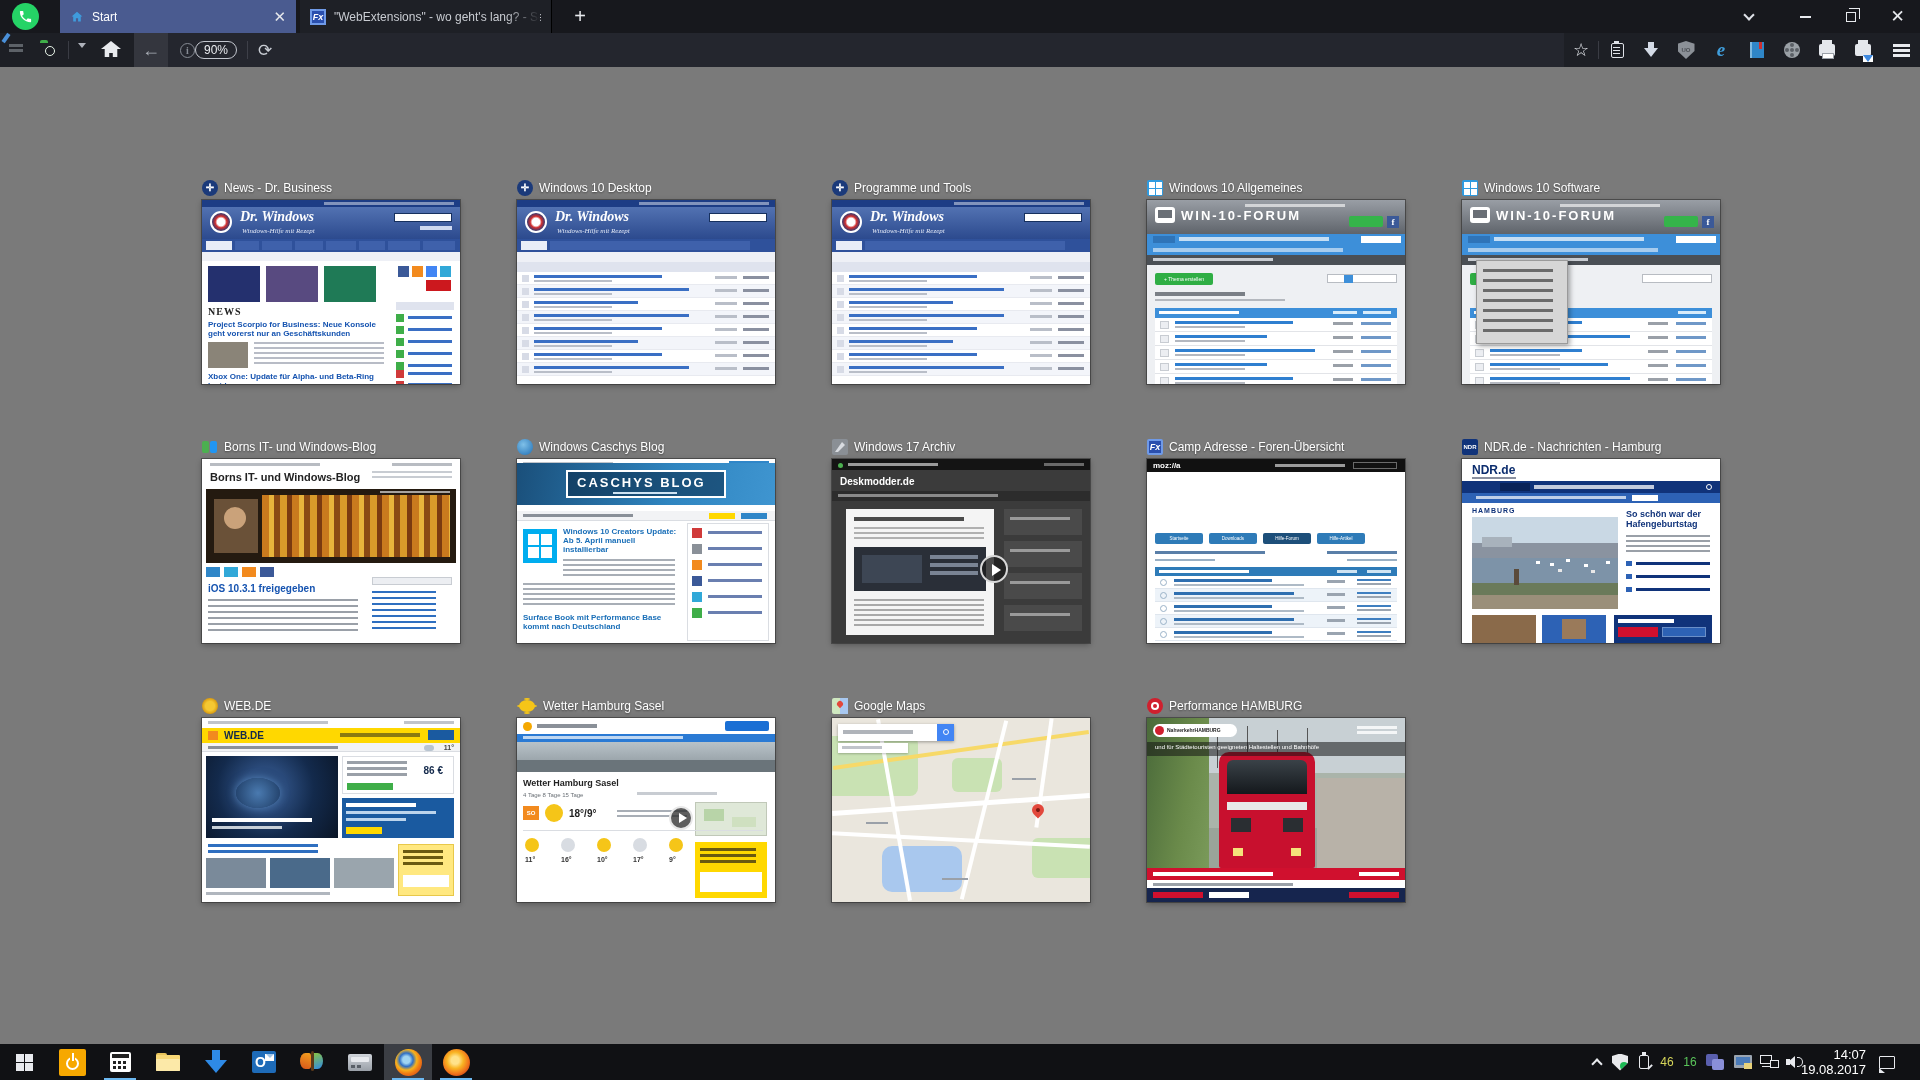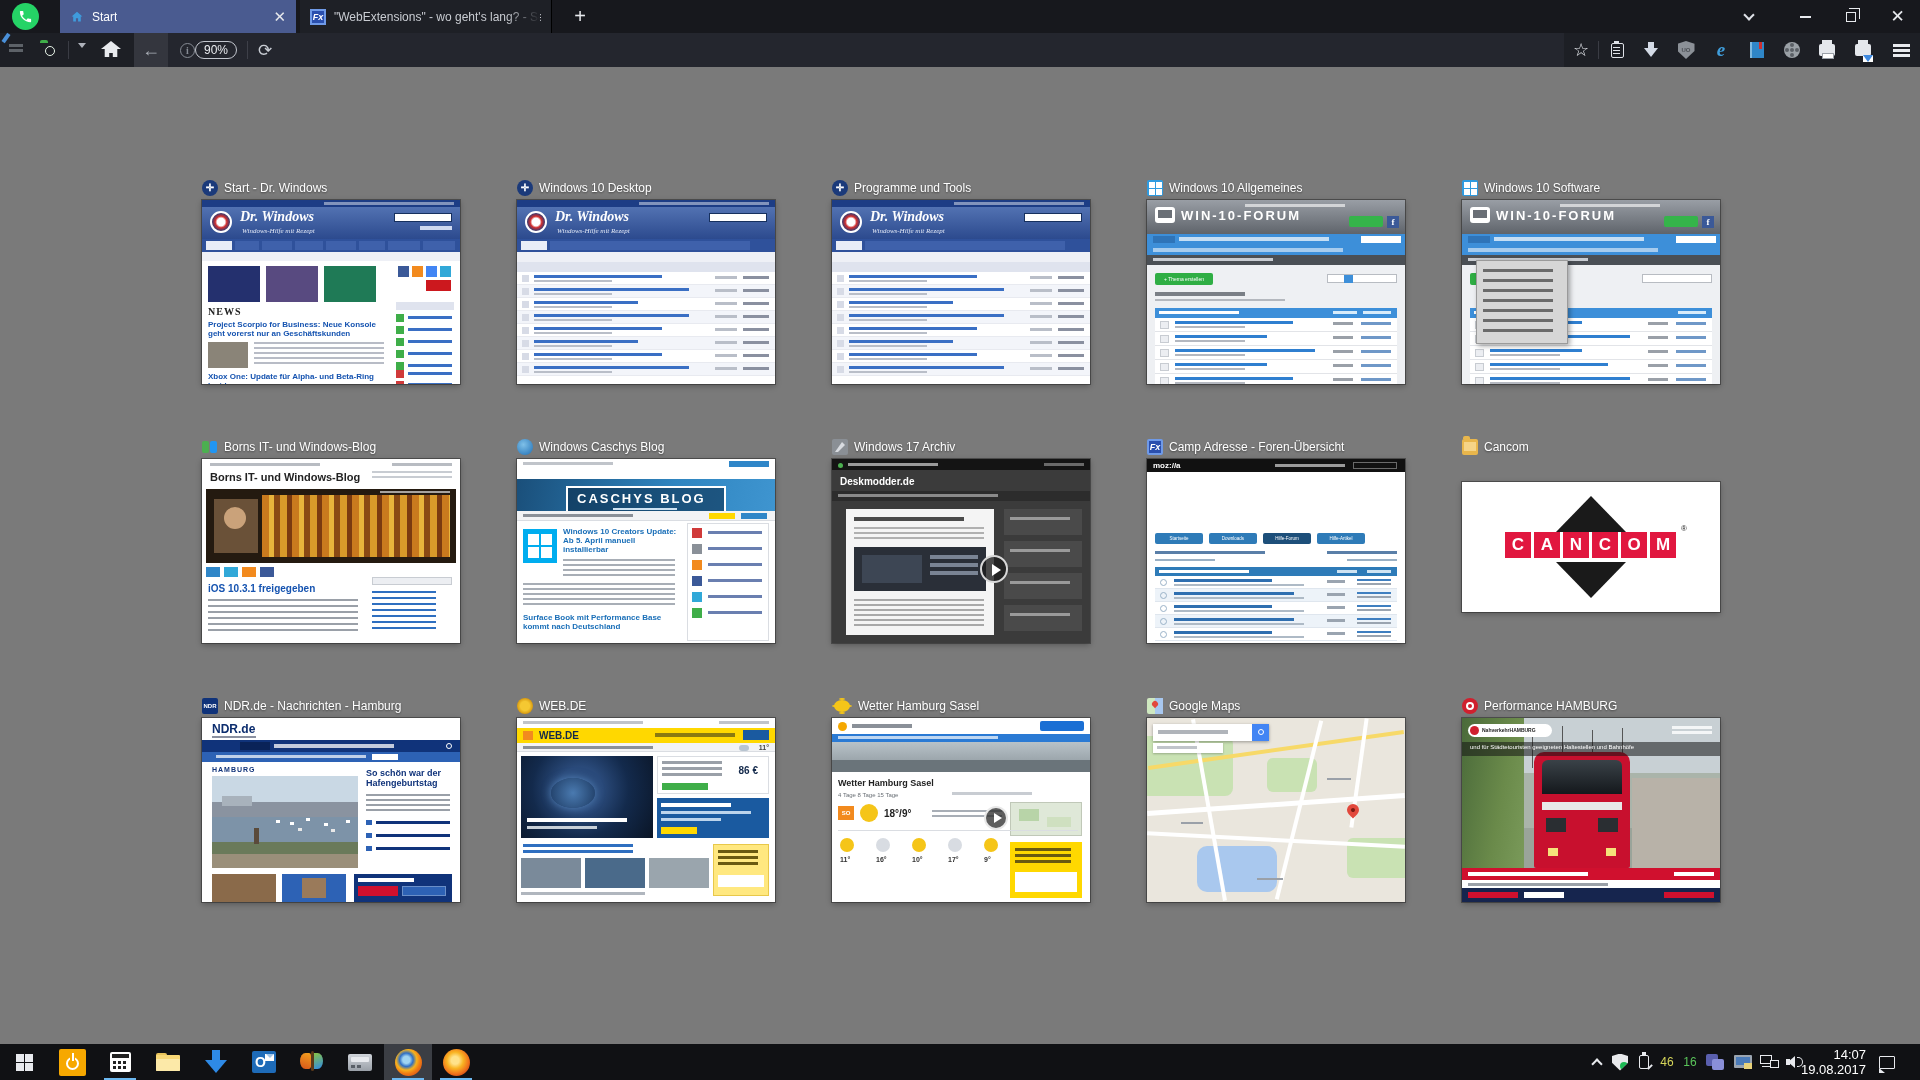--- a/index.html
+++ b/index.html
@@ -189,21 +189,21 @@
   </div>
 <div class="tbico" style="left:1886px">
     <span class="menu3"></span>
   </div>
 
 <div class="grid">
 
   <div class="tile">
     <div class="tile-head">
         <span class="fav" style="border-radius:50%;background:#1b3a7a;color:#fff;font:700 10px/16px 'Liberation Sans',sans-serif;text-align:center">✛</span>
-        <span class="tile-label">Start - Dr. Windows</span>
+        <span class="tile-label">News - Dr. Business</span>
       </div>
     <div class="thumb">
       <div class="a" style="left:0;top:0;width:258px;height:7px;background:#1d3d85"></div>
       <div class="a" style="right:6px;top:2px;width:130px;height:3px;background:rgba(255,255,255,.45)"></div>
       <div class="a" style="left:0;top:7px;width:258px;height:32px;background:linear-gradient(#5272b2,#2c4a8e)">
         <span class="a" style="left:8px;top:4px;width:22px;height:22px;border-radius:50%;border:2px solid #fff;background:radial-gradient(circle,#fff 30%,#d03030 45%,#1a3a7a 75%)"></span>
         <b class="t" style="left:38px;top:2px;color:#fff;font:italic 700 14px 'Liberation Serif',serif">Dr. Windows</b>
         <span class="t" style="left:40px;top:20px;color:#dfe6f5;font:italic 7px 'Liberation Serif',serif">Windows-Hilfe mit Rezept</span>
         <span class="a" style="right:8px;top:6px;width:58px;height:9px;background:#fff;border:1px solid #16305e"></span>
         <span class="a" style="right:8px;top:19px;width:32px;height:4px;background:#cdd8ef"></span>
@@ -590,21 +590,21 @@
   </div>
 
   <div class="tile">
     <div class="tile-head">
         <span class="fav" style="border-radius:50%;background:radial-gradient(circle at 40% 35%,#7fc0e8,#1f6fb5)"></span>
         <span class="tile-label">Windows Caschys Blog</span>
       </div>
     <div class="thumb">
       <span class="a" style="left:6px;top:3px;width:90px;height:3px;background:#c0c4ca"></span>
         <span class="a" style="right:6px;top:2px;width:40px;height:6px;background:#2f86c8"></span>
-      <div class="a" style="left:0;top:20px;width:258px;height:42px;background:linear-gradient(100deg,#1a4f7a,#2f85c0 60%,#3f95d0)">
+      <div class="a" style="left:0;top:4px;width:258px;height:42px;background:linear-gradient(100deg,#1a4f7a,#2f85c0 60%,#3f95d0)">
         <div class="a" style="left:49px;top:7px;width:160px;height:28px;border:2px solid #fff;background:rgba(10,40,70,.55)"></div>
         <b class="t" style="left:60px;top:12px;color:#fff;font:700 13px 'Liberation Sans',sans-serif;letter-spacing:2px">CASCHYS BLOG</b>
         <span class="a" style="left:96px;top:29px;width:64px;height:2px;background:#cfe3f2"></span>
       </div>
       <div class="a" style="left:0;top:52px;width:258px;height:10px;background:#f2f3f5;border-bottom:1px solid #dadde2">
         <span class="a" style="left:6px;top:3px;width:110px;height:3px;background:#8a9098"></span>
         <span class="a" style="right:40px;top:2px;width:26px;height:6px;background:#ffd800"></span>
           <span class="a" style="right:8px;top:2px;width:26px;height:6px;background:#2f86c8"></span>
       </div>
       <div class="a" style="left:6px;top:70px;width:34px;height:34px;background:#00adef">
@@ -720,39 +720,20 @@
             <i></i>
             <b></b>
             <u></u>
             <s></s>
             <em></em>
           </div>
       </div>
     </div>
   </div>
 
-  <div class="tile">
-    <div class="tile-head">
-        <span class="fav" style="background:#e8b64c;border-radius:2px">
-          <i class="a" style="left:1px;top:-3px;width:7px;height:3px;background:#e8b64c;border-radius:2px 2px 0 0"></i>
-          <i class="a" style="left:2px;top:3px;width:12px;height:9px;background:#f5d488"></i>
-        </span>
-        <span class="tile-label">Cancom</span>
-      </div>
-    <div class="thumb" style="background:transparent;box-shadow:none;overflow:visible">
-      <div class="a" style="left:0;top:23px;width:258px;height:130px;background:#fff;box-shadow:0 0 0 1px rgba(35,35,35,.5),0 2px 6px rgba(0,0,0,.3)">
-        <i class="a" style="left:94px;top:14px;border-left:35px solid transparent;border-right:35px solid transparent;border-bottom:36px solid #1a1a1a"></i>
-        <i class="a" style="left:94px;top:80px;border-left:35px solid transparent;border-right:35px solid transparent;border-top:36px solid #1a1a1a"></i>
-        <div class="a" style="left:43px;top:50px;width:180px;height:30px">
-          <span class="csq">C</span><span class="csq">A</span><span class="csq">N</span><span class="csq">C</span><span class="csq">O</span><span class="csq">M</span>
-        </div>
-        <span class="t" style="left:219px;top:42px;color:#222;font-size:8px">®</span>
-      </div>
-    </div>
-  </div>
 
   <div class="tile">
     <div class="tile-head">
         <span class="fav" style="background:#10337a;color:#fff;font:700 6px/16px 'Liberation Sans',sans-serif;text-align:center">NDR</span>
         <span class="tile-label">NDR.de - Nachrichten - Hamburg</span>
       </div>
     <div class="thumb">
       <b class="t" style="left:10px;top:4px;color:#0c2d6e;font:700 12px 'Liberation Sans',sans-serif">NDR.de</b>
       <span class="a" style="left:10px;top:18px;width:44px;height:2px;background:#8a90a0"></span>
       <div class="a" style="left:0;top:22px;width:258px;height:12px;background:#10337a">

